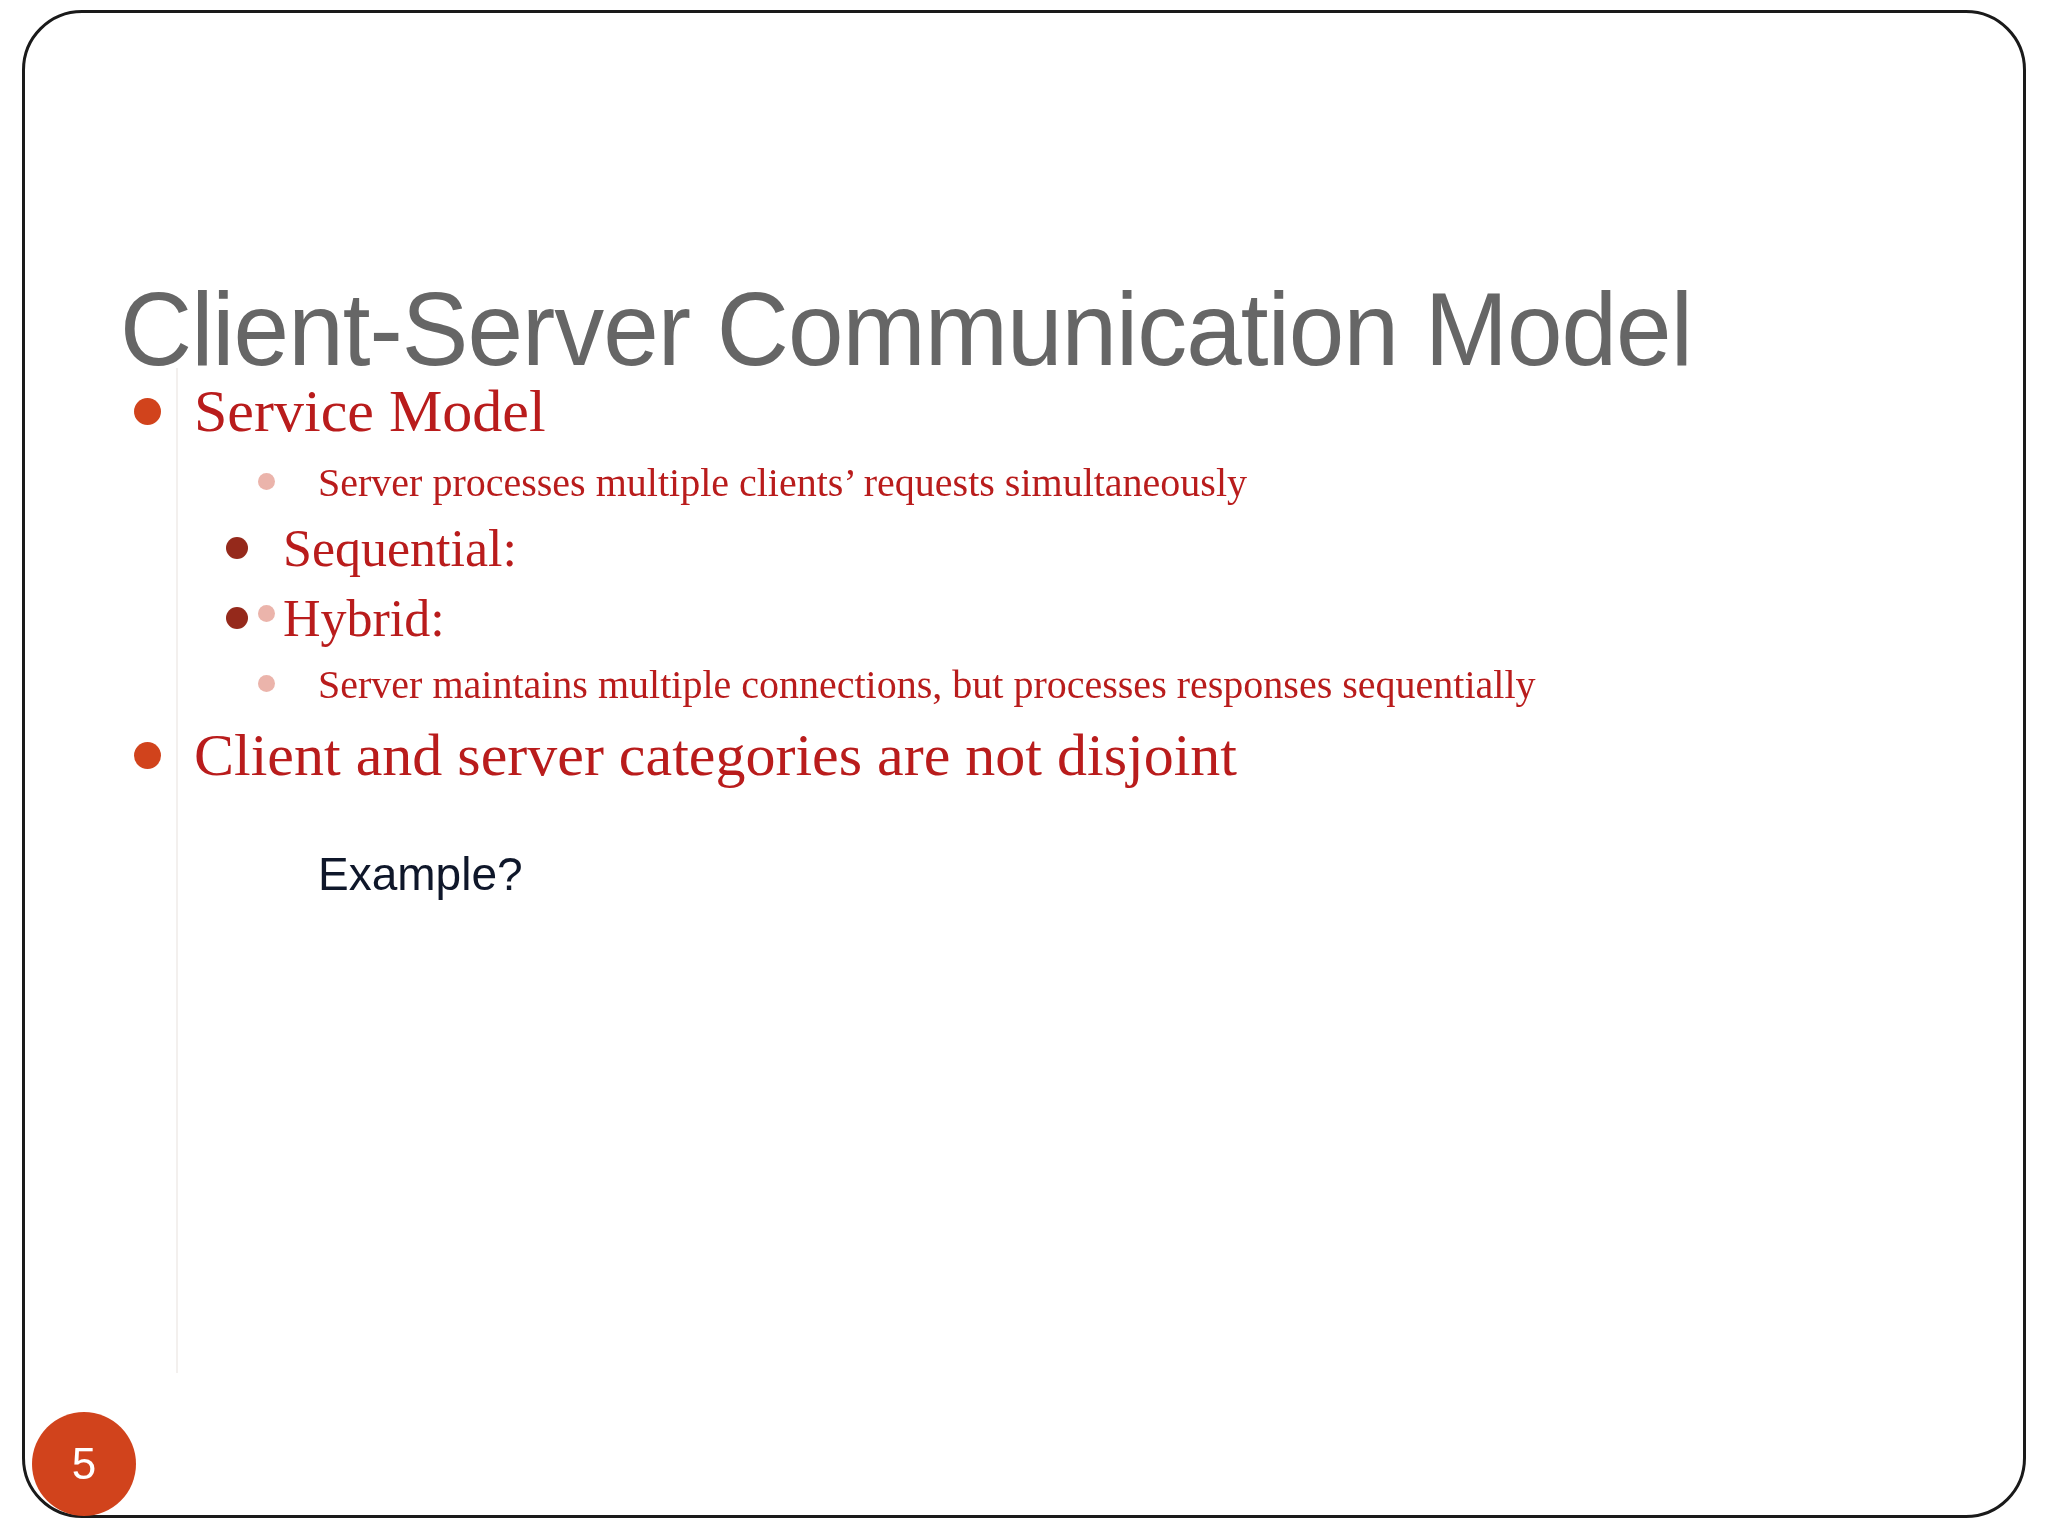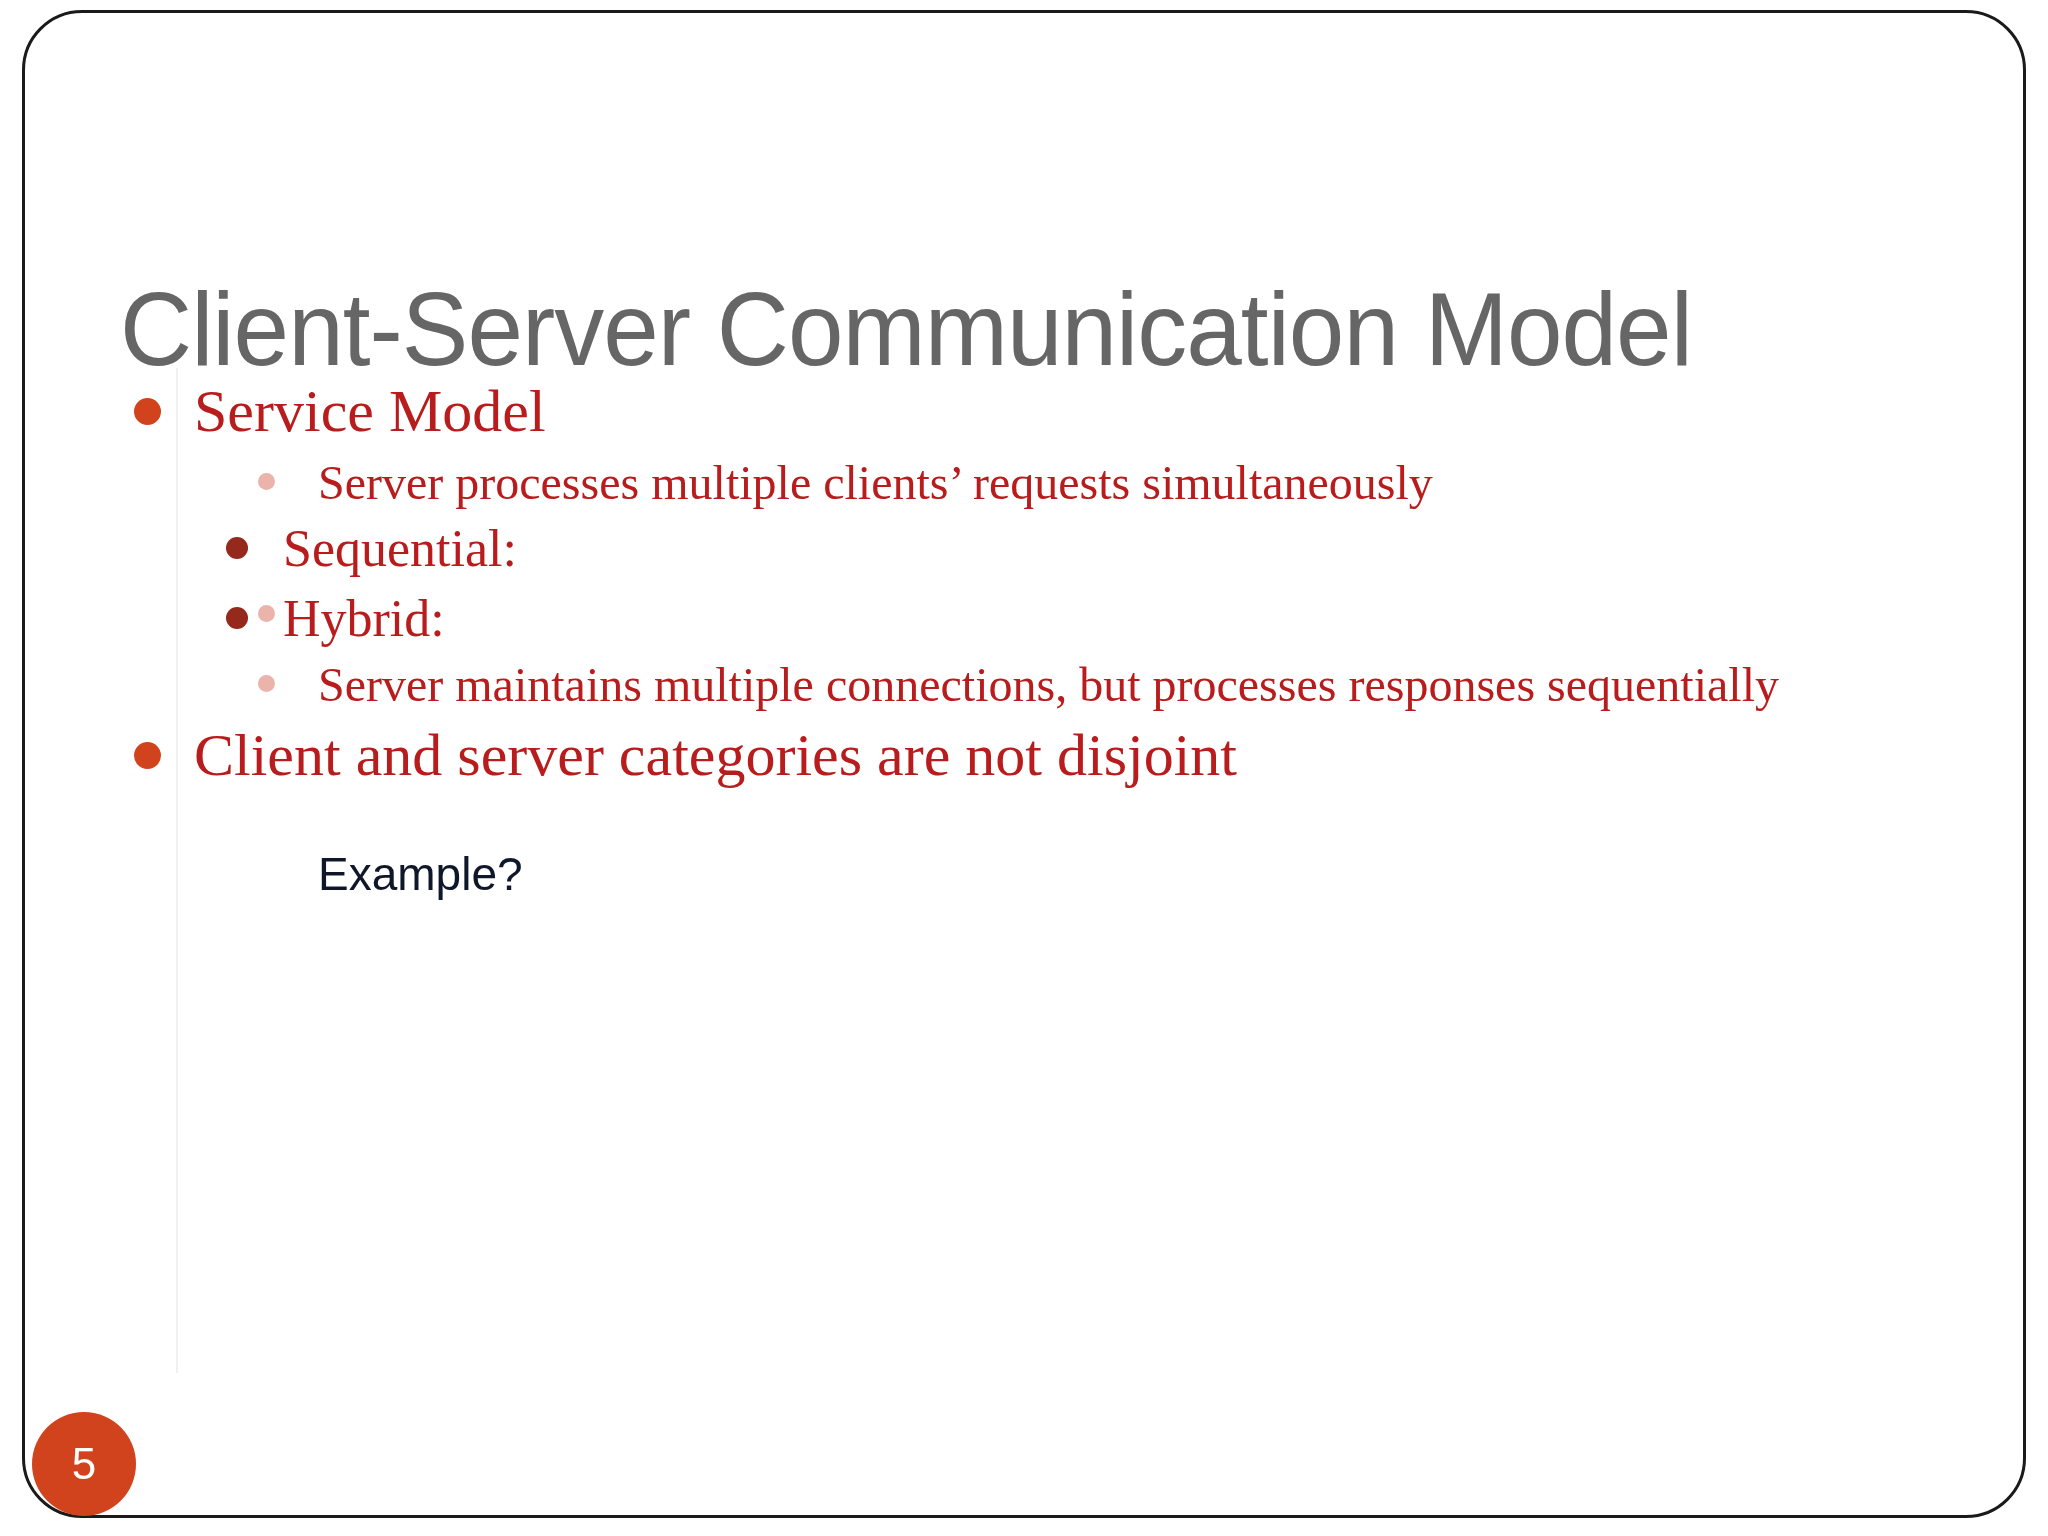--- a/index.html
+++ b/index.html
@@ -107,21 +107,21 @@
   
   .lvl3 { padding-left: 200px; margin-bottom: 0px; }
   .lvl3 .bullet {
     left: 140px;
     top: 21px;
     width: 17px;
     height: 17px;
     background: #EBB4AB;
   }
   .lvl3 .txt {
-    font-size: 48px;
+    font-size: 40px;
     line-height: 62px;
   }
 
   
   .note { padding-left: 200px; }
   .note .txt {
     font-family: "Liberation Sans", "DejaVu Sans", sans-serif;
     font-size: 46px;
     line-height: 64px;
     color: #0f172a;

